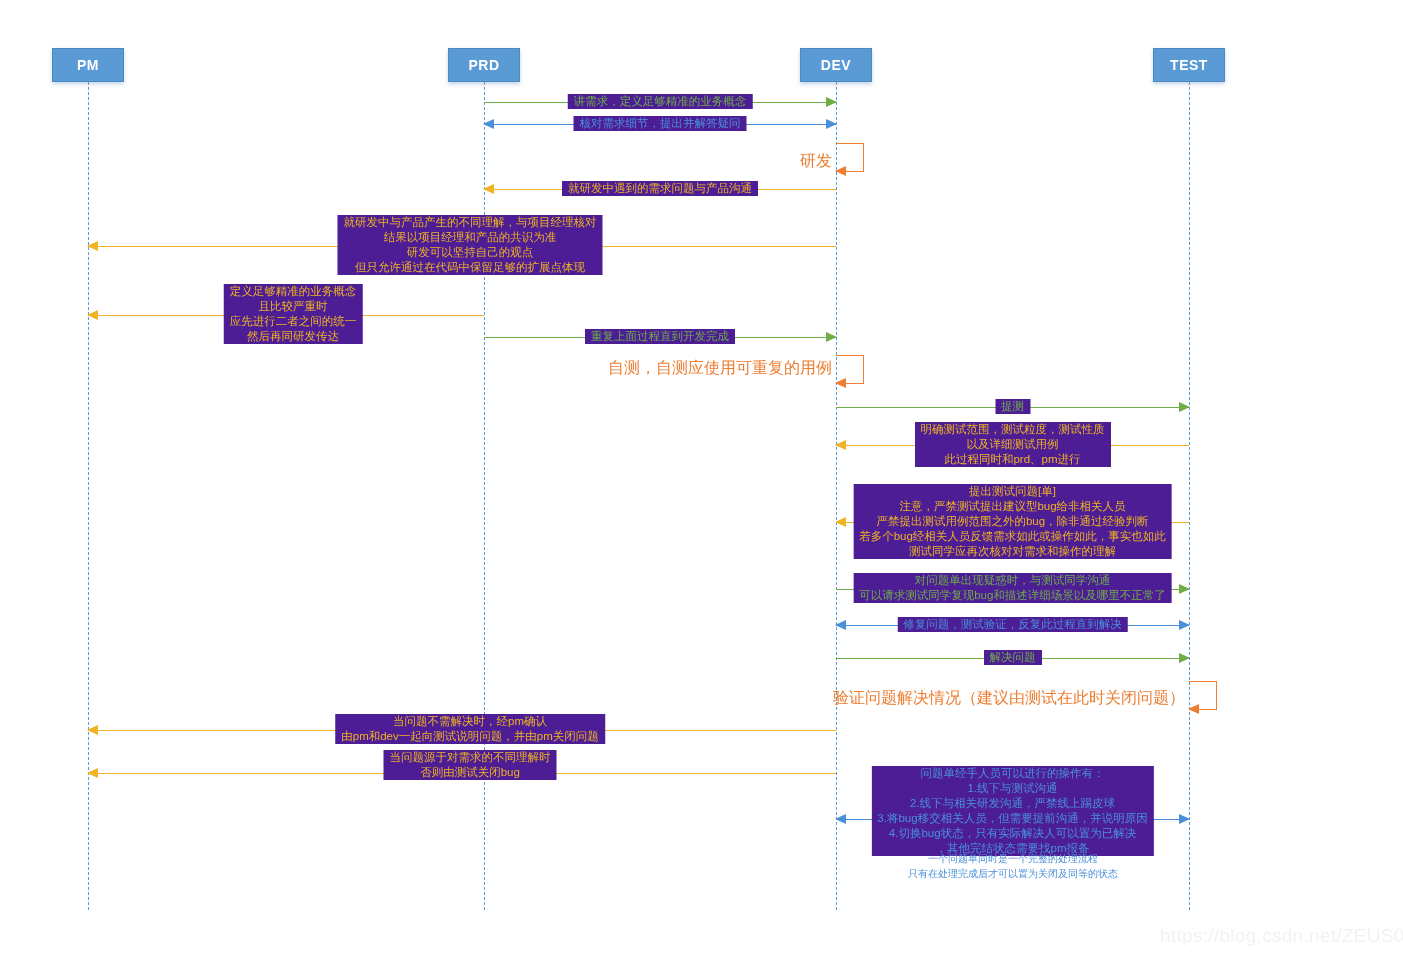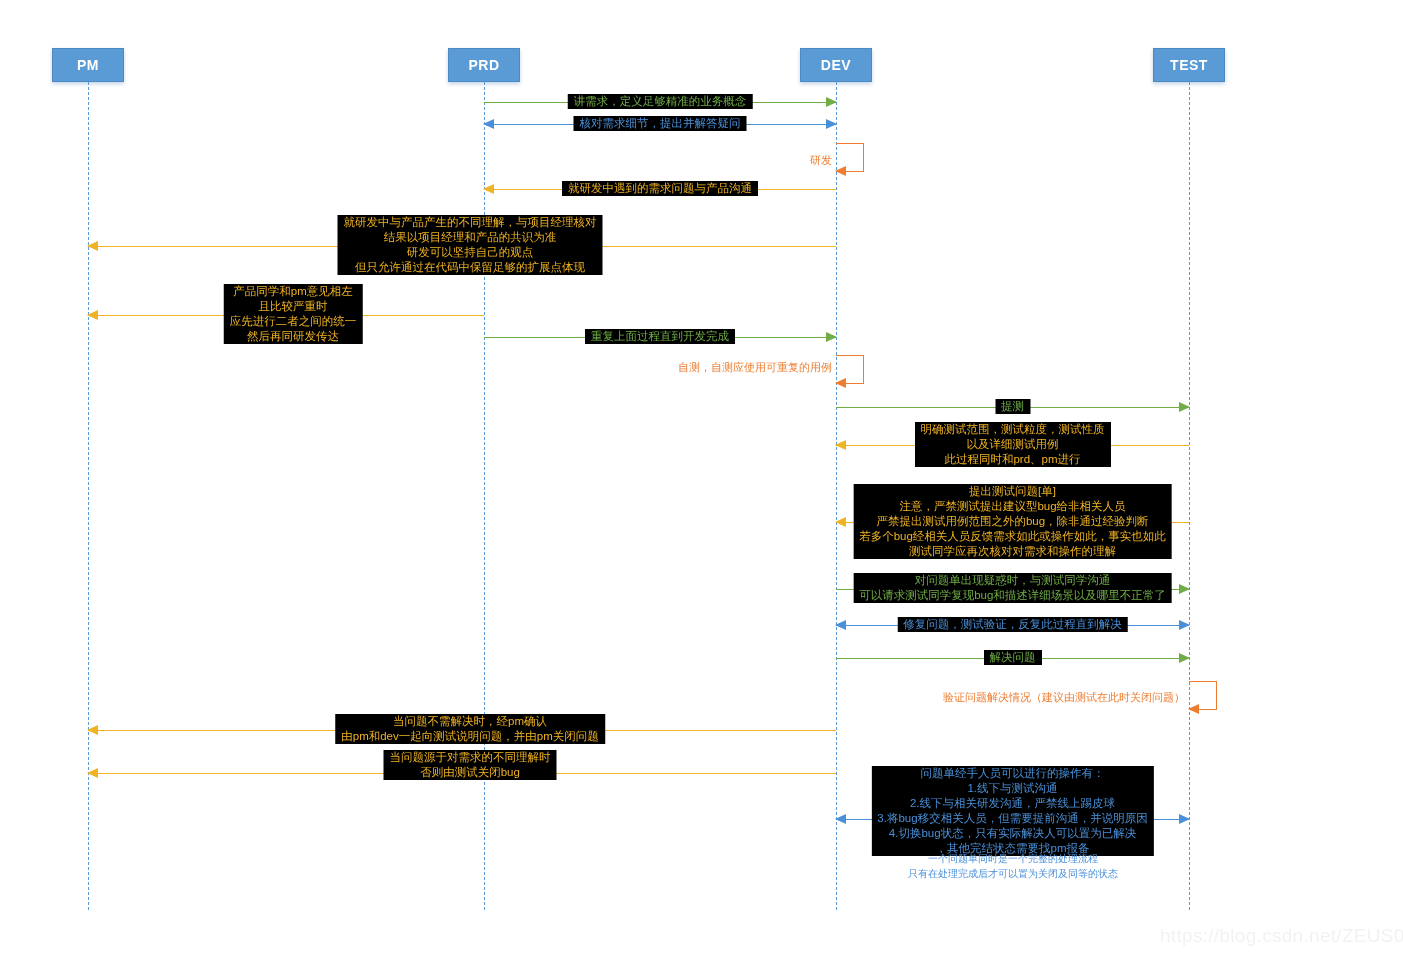--- a/index.html
+++ b/index.html
@@ -76,21 +76,21 @@
   }
   .msg .label {
     position: absolute;
     left: 50%;
     transform: translateX(-50%);
     text-align: center;
     white-space: nowrap;
     line-height: 15px;
     font-size: 11.5px;
     color: currentColor;
-    background: #000000;
+    background: #4c1d95;
     padding: 0 6px;
   }
   .msg.green  { color: #70ad47; }
   .msg.blue   { color: #4a90d9; }
   .msg.orange { color: #f0b323; }
 
   
   .selfmsg {
     position: absolute;
     color: #ed7d31;
@@ -114,21 +114,21 @@
     height: 0;
     border-top: 5.5px solid transparent;
     border-bottom: 5.5px solid transparent;
     border-right: 11px solid currentColor;
     left: -1px;
   }
   .selfmsg .self-label {
     position: absolute;
     right: 100%;
     white-space: nowrap;
-    font-size: 11px;
+    font-size: 16px;
     line-height: 15px;
     text-align: right;
     color: currentColor;
     padding-right: 4px;
   }
 
   
   .note {
     position: absolute;
     text-align: center;
@@ -206,21 +206,21 @@
       <div>结果以项目经理和产品的共识为准</div>
       <div>研发可以坚持自己的观点</div>
       <div>但只允许通过在代码中保留足够的扩展点体现</div>
     </div>
   </div>
 
   <div class="msg orange" style="left:88px; top:315px; width:396px;">
     <div class="line"></div>
     <div class="head left"></div>
     <div class="label" style="top:-31px; left:205px;">
-      <div>产品同学和pm意见相左</div>
+      <div>定义足够精准的业务概念</div>
       <div>且比较严重时</div>
       <div>应先进行二者之间的统一</div>
       <div>然后再同研发传达</div>
     </div>
   </div>
 
   <div class="msg green" style="left:484px; top:337px; width:352px;">
     <div class="line"></div>
     <div class="head right"></div>
     <div class="label" style="top:-8px;">重复上面过程直到开发完成</div>

